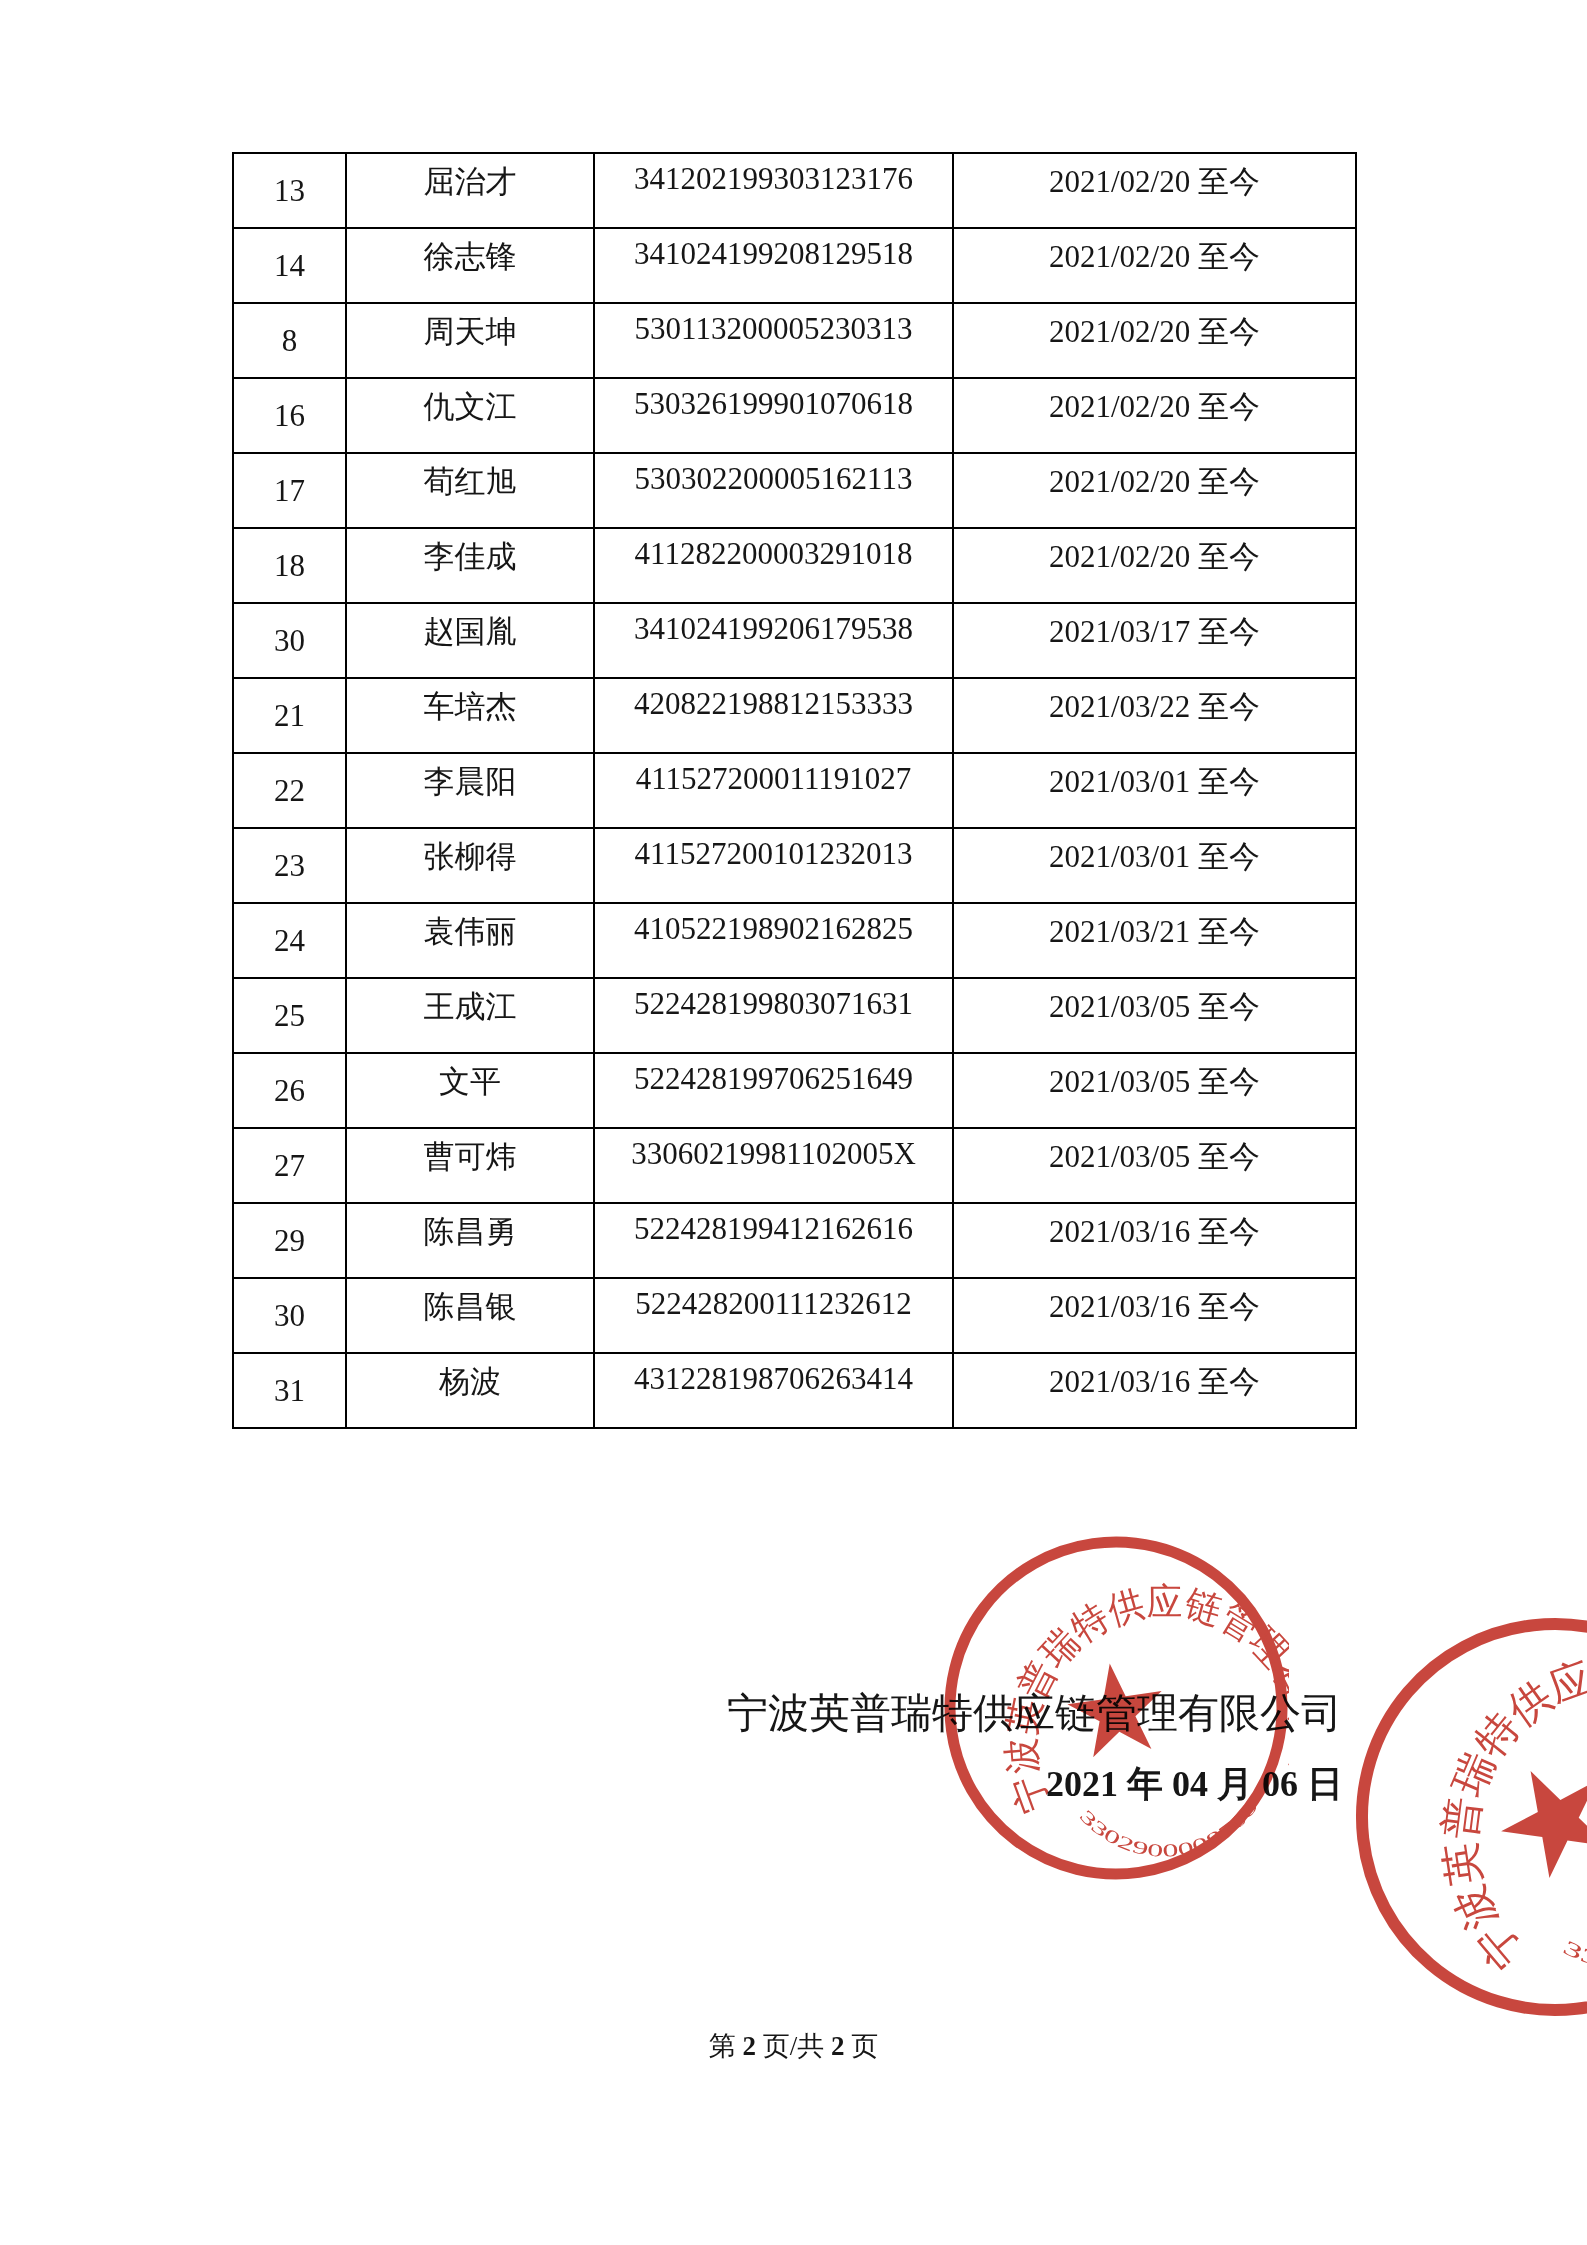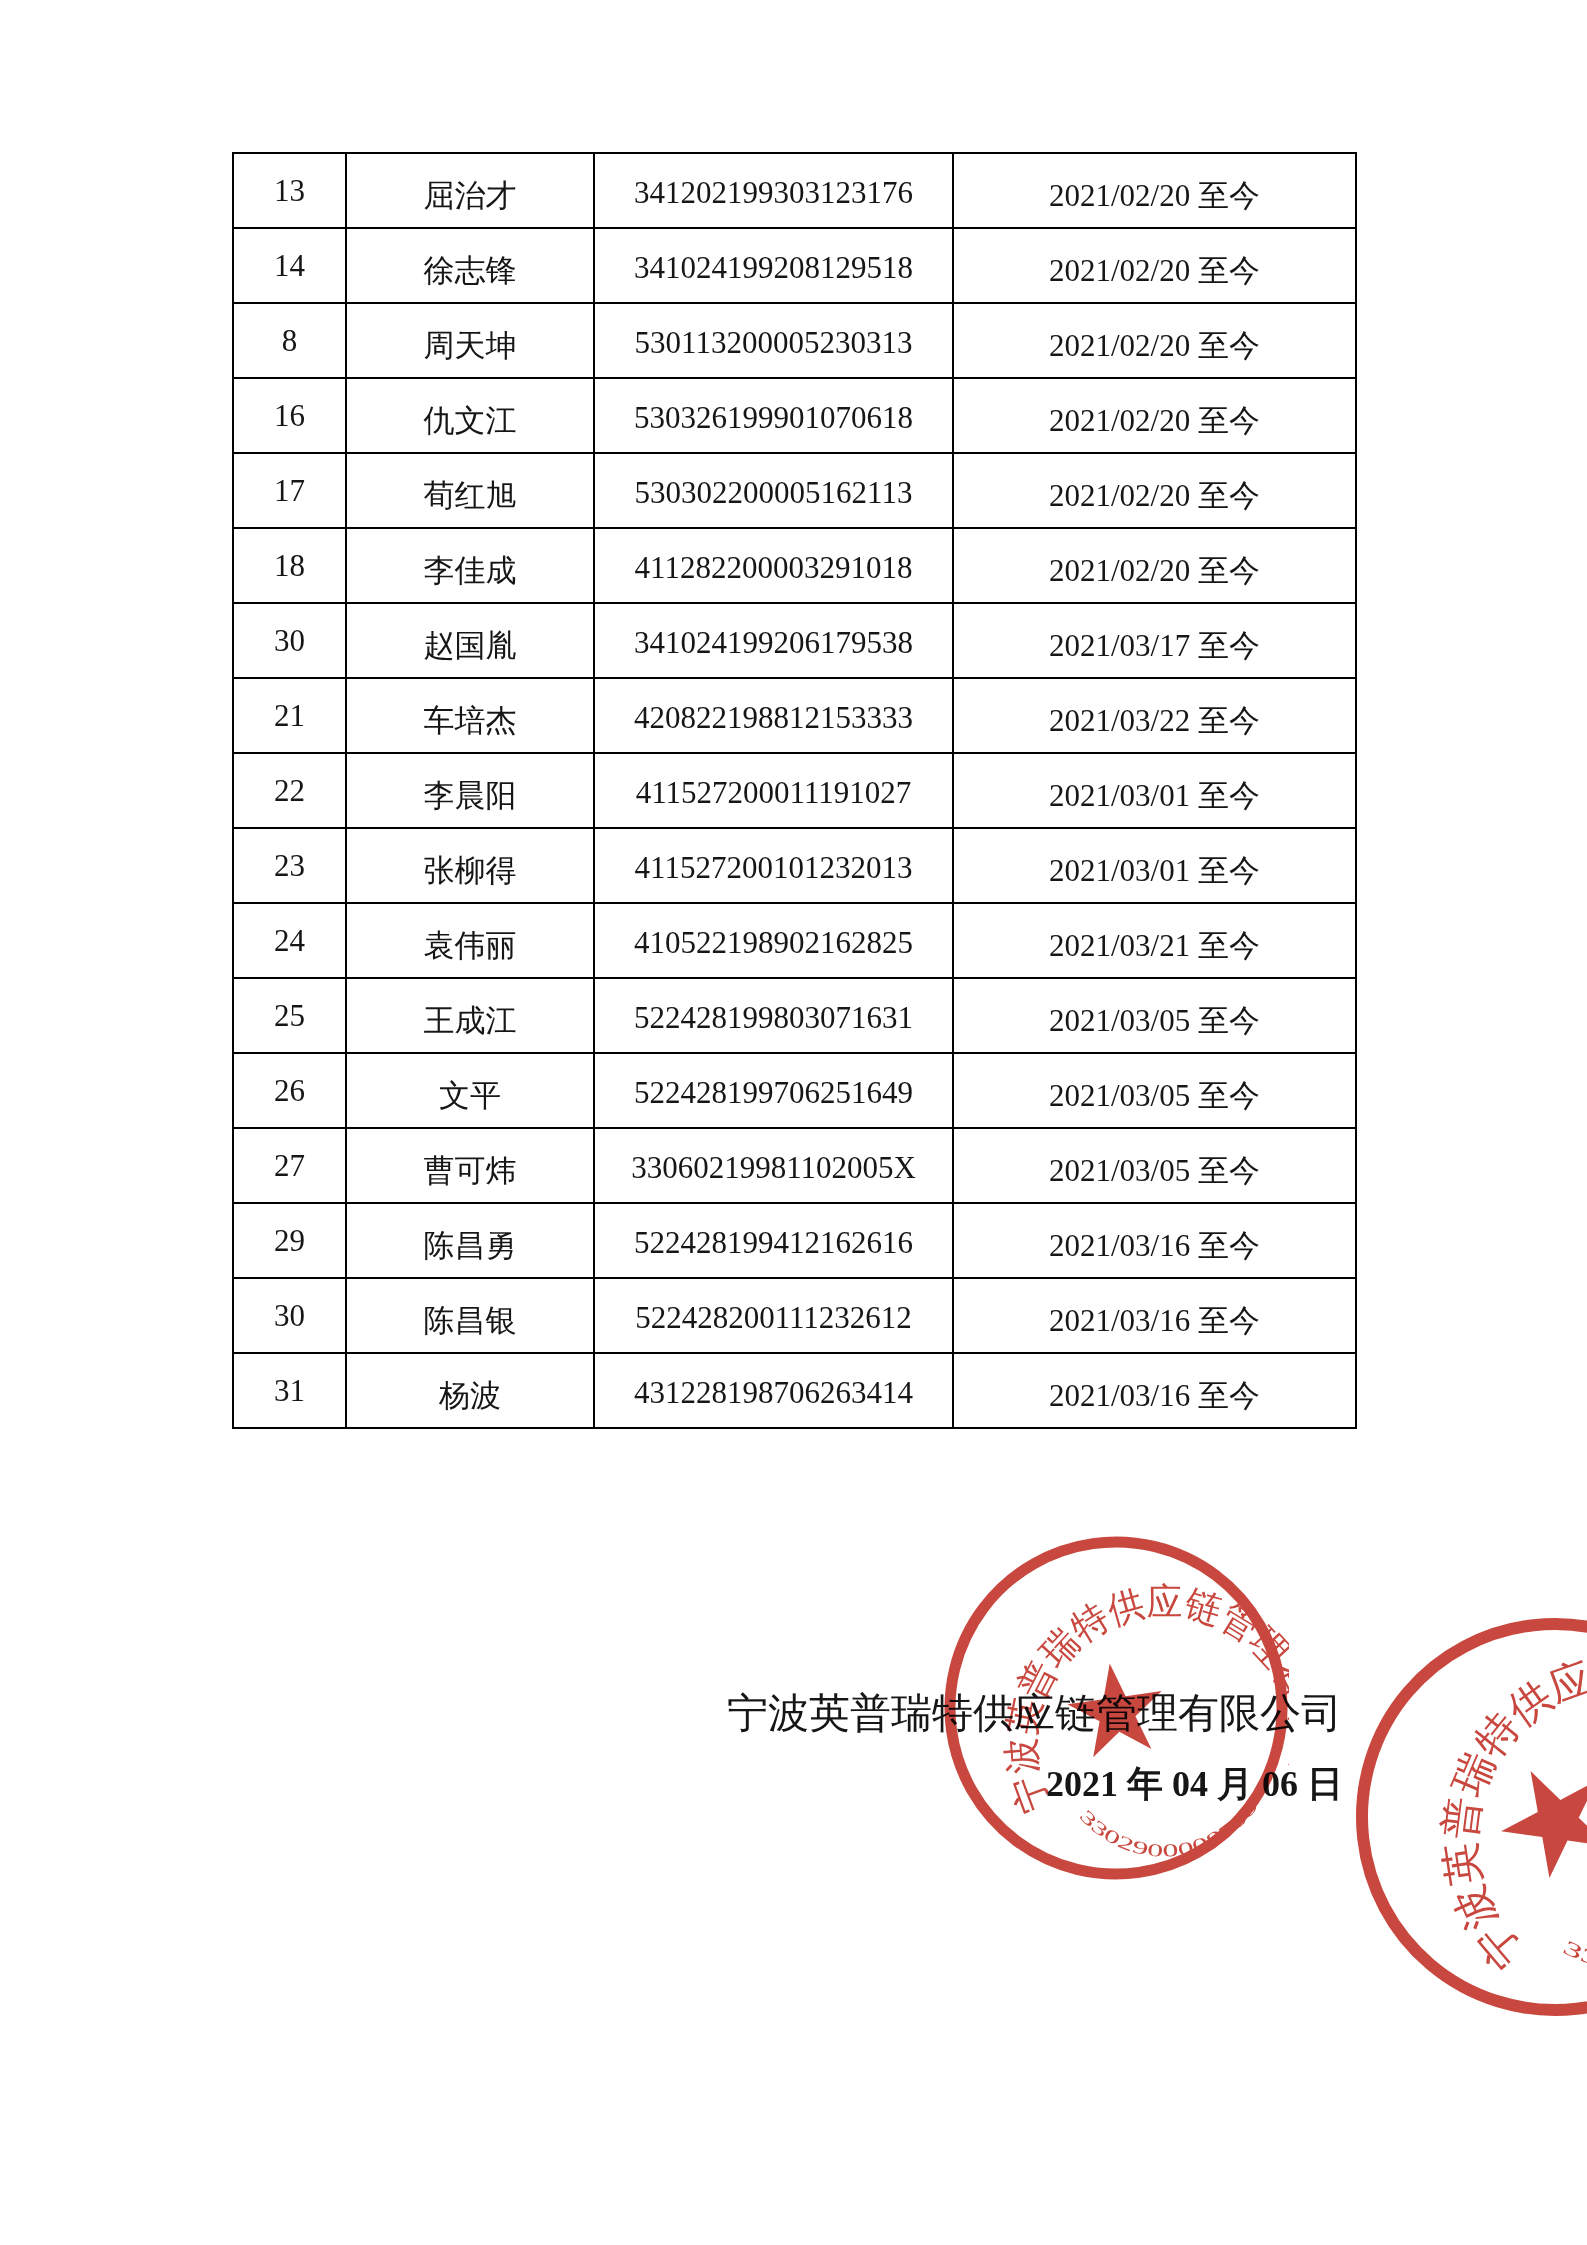--- a/index.html
+++ b/index.html
@@ -19,21 +19,21 @@
   }
   .personnel-table td{
     border:2px solid #000;
     padding:0;
     font-size:31px;
     text-align:center;
     overflow:hidden;
   }
   .personnel-table tr{height:75px;}
   td.cell-num{vertical-align:middle;}
-  td.cell-top{vertical-align:top;padding-top:21px;margin-left:28px;}
+  td.cell-top{vertical-align:top;padding-top:7px;margin-left:28px;}
   .sig-company{
     position:absolute;left:727px;top:1686px;
     font-size:41px;letter-spacing:0px;white-space:nowrap;
   }
   .sig-date{
     position:absolute;right:244px;top:1760px;
     font-size:36px;white-space:nowrap;font-weight:bold;
   }
   .page-footer{
     position:absolute;left:0;top:2028px;width:1587px;
@@ -163,20 +163,21 @@
       <td class="cell-top">杨波</td>
       <td class="cell-top">431228198706263414</td>
       <td class="cell-top">2021/03/16 至今</td>
     </tr>
       </tbody>
   </table>
 
   <div class="sig-company">宁波英普瑞特供应链管理有限公司</div>
   <div class="sig-date">2021 年 04 月 06 日</div>
 
+  <div class="page-footer"><span>第 </span><span class="pg-num">2</span><span> 页/共 </span><span class="pg-num">2</span><span> 页</span></div>
 
   <svg id="stamp-main" class="stamp" width="346" height="346" viewBox="0 0 346 346">
     <defs>
       <path id="arcA" d="M 50.8 217.5 A 130 130 0 1 1 295.2 217.5" fill="none"></path>
       <path id="arcB" d="M 78 232.3 A 112 112 0 0 0 268 232.3" fill="none"></path>
     </defs>
     <g transform="rotate(-8 173 173)">
       <circle cx="173" cy="173" r="166" fill="none" stroke="#c4392f" stroke-width="11"></circle>
       <path fill="#c4392f" transform="translate(173,178)" d="M 0 -50 L -11.2 -15.4 L -47.6 -15.5 L -18.1 5.9 L -29.4 40.5 L 0 19 L 29.4 40.5 L 18.1 5.9 L 47.6 -15.5 L 11.2 -15.4 Z"></path>
       <text fill="#c4392f" font-size="38" font-family="Liberation Serif, DejaVu Serif, serif" transform="translate(43,43)">

